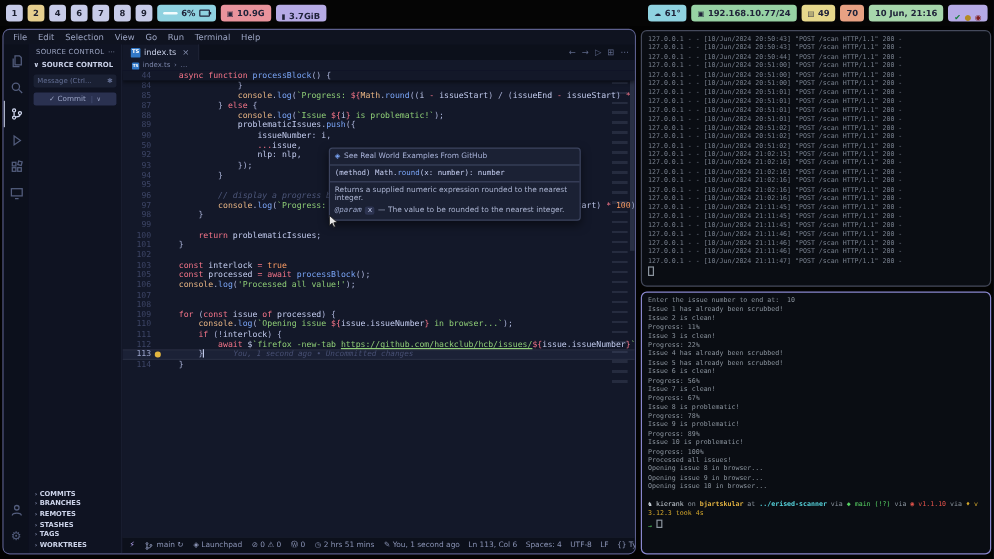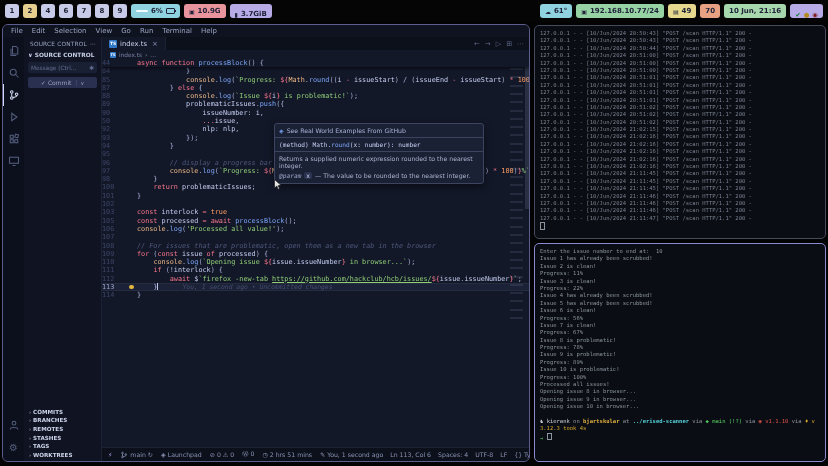--- a/index.html
+++ b/index.html
@@ -66,21 +66,21 @@
   .tab .close{color:#8a93b5;font-size:7px;margin-left:2px;}
   .ed-actions{position:absolute;right:5px;top:0;height:13px;display:flex;align-items:center;gap:5px;
               color:#5d6788;font-size:7px;}
   .breadcrumb{height:9px;background:#131829;display:flex;align-items:center;gap:3px;padding-left:8px;
               font-size:5.8px;color:#7a84a8;flex:none;}
   .bc-ts{width:6px;height:6px;font-size:3.5px;}
 
   .editor{flex:1;position:relative;background:#131829;overflow:hidden;}
   .codewrap{position:absolute;left:0;top:0;right:0;}
   .cl{position:relative;display:flex;height:8.3px;line-height:8.3px;font-size:6.8px;}
-  .cl .ln{width:24px;flex:none;padding-right:11px;color:#3d4566;
+  .cl .ln{width:24px;flex:none;text-align:right;padding-right:23px;color:#3d4566;
           font-family:"DejaVu Sans Mono",monospace;}
   .cl .ct{white-space:pre;font-family:"DejaVu Sans Mono",monospace;color:#a9b1d6;}
   .cl.sticky{background:#131829;box-shadow:0 2px 3px rgba(0,0,0,.45);position:relative;z-index:5;}
   .cl.cur{background:rgba(140,155,225,.07);box-shadow:inset 0 1px 0 rgba(255,255,255,.05),
           inset 0 -1px 0 rgba(255,255,255,.05);}
   .cl.cur .ln{color:#9aa4cc;}
   .tok.kw{color:#f8768a;} .tok.fn{color:#7aa5f7;}
   .tok.fnh{color:#7aa5f7;font-style:italic;background:#2d3b63;border-radius:2px;
            box-shadow:0 0 0 1px #3e5184;}
   .tok.str{color:#8fce77;} .tok.num{color:#ff9e64;} .tok.cm{color:#4d577a;font-style:italic;}
@@ -370,20 +370,24 @@
             </div>
             <div class="cl">
               <span class="ln">97</span>
               <span class="ct"><span class="tok pn">        </span><span class="tok obj">console</span><span class="tok pn">.</span><span class="tok fn">log</span><span class="tok pn">(</span><span class="tok str">`Progress: </span><span class="tok tpl">${</span><span class="tok obj">Math</span><span class="tok pn">.</span><span class="tok fnh">round</span><span class="tok pn">((</span><span class="tok vr">i</span><span class="tok op"> - </span><span class="tok vr">issueStart</span><span class="tok pn">) / (</span><span class="tok vr">issueEnd</span><span class="tok op"> - </span><span class="tok vr">issueStart</span><span class="tok pn">) </span><span class="tok op">*</span><span class="tok pn"> </span><span class="tok num">100</span><span class="tok pn">)</span><span class="tok tpl">}</span><span class="tok str">%`</span><span class="tok pn">);</span></span>
             </div>
             <div class="cl">
               <span class="ln">98</span>
               <span class="ct"><span class="tok pn">    }</span></span>
             </div>
             <div class="cl">
+              <span class="ln">99</span>
+              <span class="ct"></span>
+            </div>
+            <div class="cl">
               <span class="ln">100</span>
               <span class="ct"><span class="tok pn">    </span><span class="tok kw">return</span><span class="tok pn"> </span><span class="tok vr">problematicIssues</span><span class="tok pn">;</span></span>
             </div>
             <div class="cl">
               <span class="ln">101</span>
               <span class="ct"><span class="tok pn">}</span></span>
             </div>
             <div class="cl">
               <span class="ln">102</span>
               <span class="ct"></span>
@@ -399,21 +403,20 @@
             <div class="cl">
               <span class="ln">106</span>
               <span class="ct"><span class="tok obj">console</span><span class="tok pn">.</span><span class="tok fn">log</span><span class="tok pn">(</span><span class="tok str">'Processed all value!'</span><span class="tok pn">);</span></span>
             </div>
             <div class="cl">
               <span class="ln">107</span>
               <span class="ct"></span>
             </div>
             <div class="cl">
               <span class="ln">108</span>
-              <span class="ct"><span class="tok cm">// For issues that are problematic, open them as a new tab in the browser</span></span>
             </div>
             <div class="cl">
               <span class="ln">109</span>
               <span class="ct"><span class="tok kw">for</span><span class="tok pn"> (</span><span class="tok kw">const</span><span class="tok pn"> </span><span class="tok vr">issue</span><span class="tok pn"> </span><span class="tok kw">of</span><span class="tok pn"> </span><span class="tok vr">processed</span><span class="tok pn">) {</span></span>
             </div>
             <div class="cl">
               <span class="ln">110</span>
               <span class="ct"><span class="tok pn">    </span><span class="tok obj">console</span><span class="tok pn">.</span><span class="tok fn">log</span><span class="tok pn">(</span><span class="tok str">`Opening issue </span><span class="tok tpl">${</span><span class="tok vr">issue</span><span class="tok pn">.</span><span class="tok vr">issueNumber</span><span class="tok tpl">}</span><span class="tok str"> in browser...`</span><span class="tok pn">);</span></span>
             </div>
             <div class="cl">

